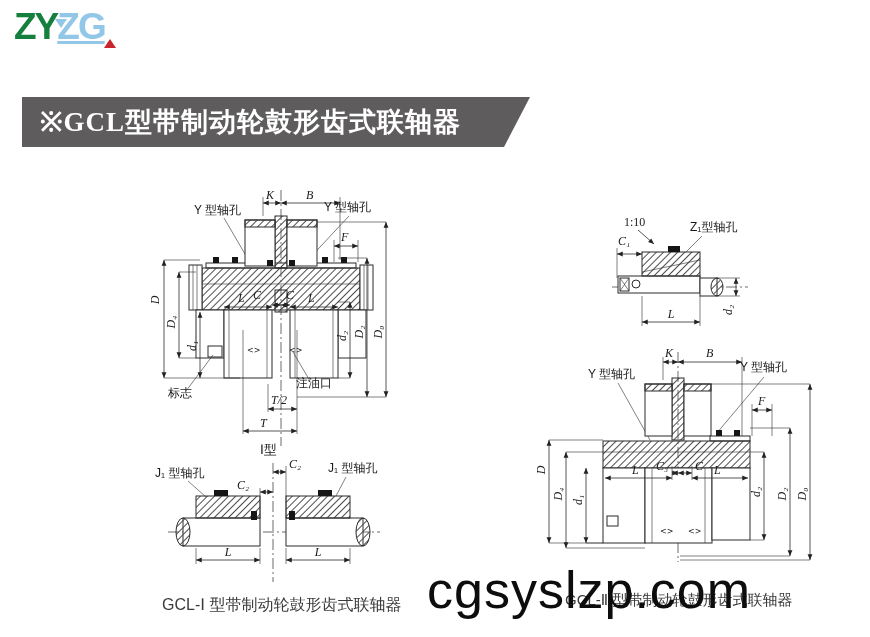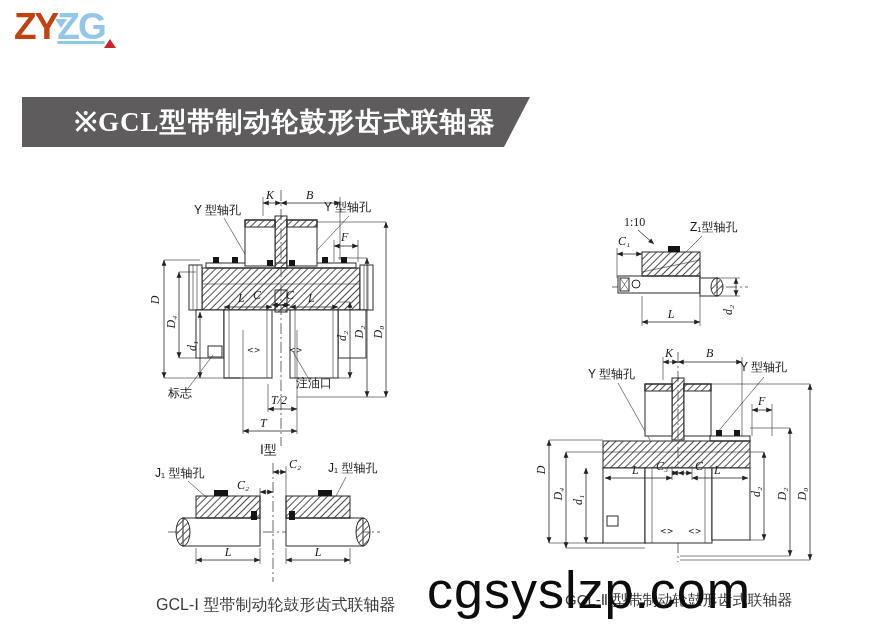--- a/index.html
+++ b/index.html
@@ -1,48 +1,48 @@
 <!DOCTYPE html>
 <html><head>
 <meta charset="utf-8">
 <style>
   * { margin:0; padding:0; box-sizing:border-box; }
   html,body { width:870px; height:637px; }
   body { position:relative; background:#ffffff; font-family:"Liberation Sans",sans-serif; overflow:hidden; }
 
   .logo { position:absolute; left:14px; top:6px; font-size:37px; font-weight:900;
           letter-spacing:-2px; font-family:"Liberation Sans",sans-serif; }
-  .logo .zy { color:#c2410c; }
+  .logo .zy { color:#15803d; }
   .logo .zg { color:#92c7e8;text-decoration:underline; }
   .tri { position:absolute; width:0; height:0; }
   .tri-blue { left:41px; top:13px; border-left:6px solid transparent;
               border-right:6px solid transparent; border-top:9px solid #92c7e8; }
   .tri-red  { left:90px; top:33px; border-left:6px solid transparent;
               border-right:6px solid transparent; border-bottom:9px solid #c9252c; }
 
   .banner { position:absolute; left:22px; top:97px; width:508px; height:50px;
             background:#5e5c5c; color:#ffffff;
             clip-path:polygon(0 0,100% 0,calc(100% - 26px) 100%,0 100%);
             font-family:"Liberation Serif",serif; font-weight:bold; font-size:27px;
-            line-height:50px; padding-left:18px; letter-spacing:1px; white-space:nowrap;text-align:center; }
+            line-height:50px; padding-left:18px; letter-spacing:1px; white-space:nowrap; }
 
   svg.draw { position:absolute; left:0; top:0; }
   .w   { fill:#ffffff; stroke:#2b2b2b; stroke-width:1; }
   .t   { stroke:#2b2b2b; stroke-width:0.6; fill:none; }
   .dim { stroke:#2b2b2b; stroke-width:0.8; fill:none; }
   .cl  { stroke:#2b2b2b; stroke-width:0.7; stroke-dasharray:11 3 2 3; fill:none; }
   .blk { fill:#151515; stroke:none; }
   text.dl  { font:italic 12px "Liberation Serif",serif; fill:#1a1a1a; }
   text.dn  { font:12px "Liberation Serif",serif; fill:#1a1a1a; }
   text.cjk { font:12px "Liberation Sans",sans-serif; fill:#1a1a1a; }
   text.big { font:13px "Liberation Sans",sans-serif; fill:#1a1a1a; }
   text.sym { font:8px "DejaVu Sans",sans-serif; fill:#1a1a1a; }
 
   .caption { position:absolute; color:#3b3b3b; font-size:16px; white-space:nowrap; }
-  #cap-left  { left:156px; top:595px; }
+  #cap-left  { left:162px; top:595px; }
   #cap-right { left:565px; top:591px; font-size:15px; }
   .watermark { position:absolute; left:427px; top:560px; font-size:52px; color:#0d0d0d;
                letter-spacing:1px; white-space:nowrap; z-index:5;
                font-family:"Liberation Sans",sans-serif; }
 </style>
 </head>
 <body>
 
 <div class="logo">
   <span class="zy">ZY</span><span class="zg">ZG</span>

